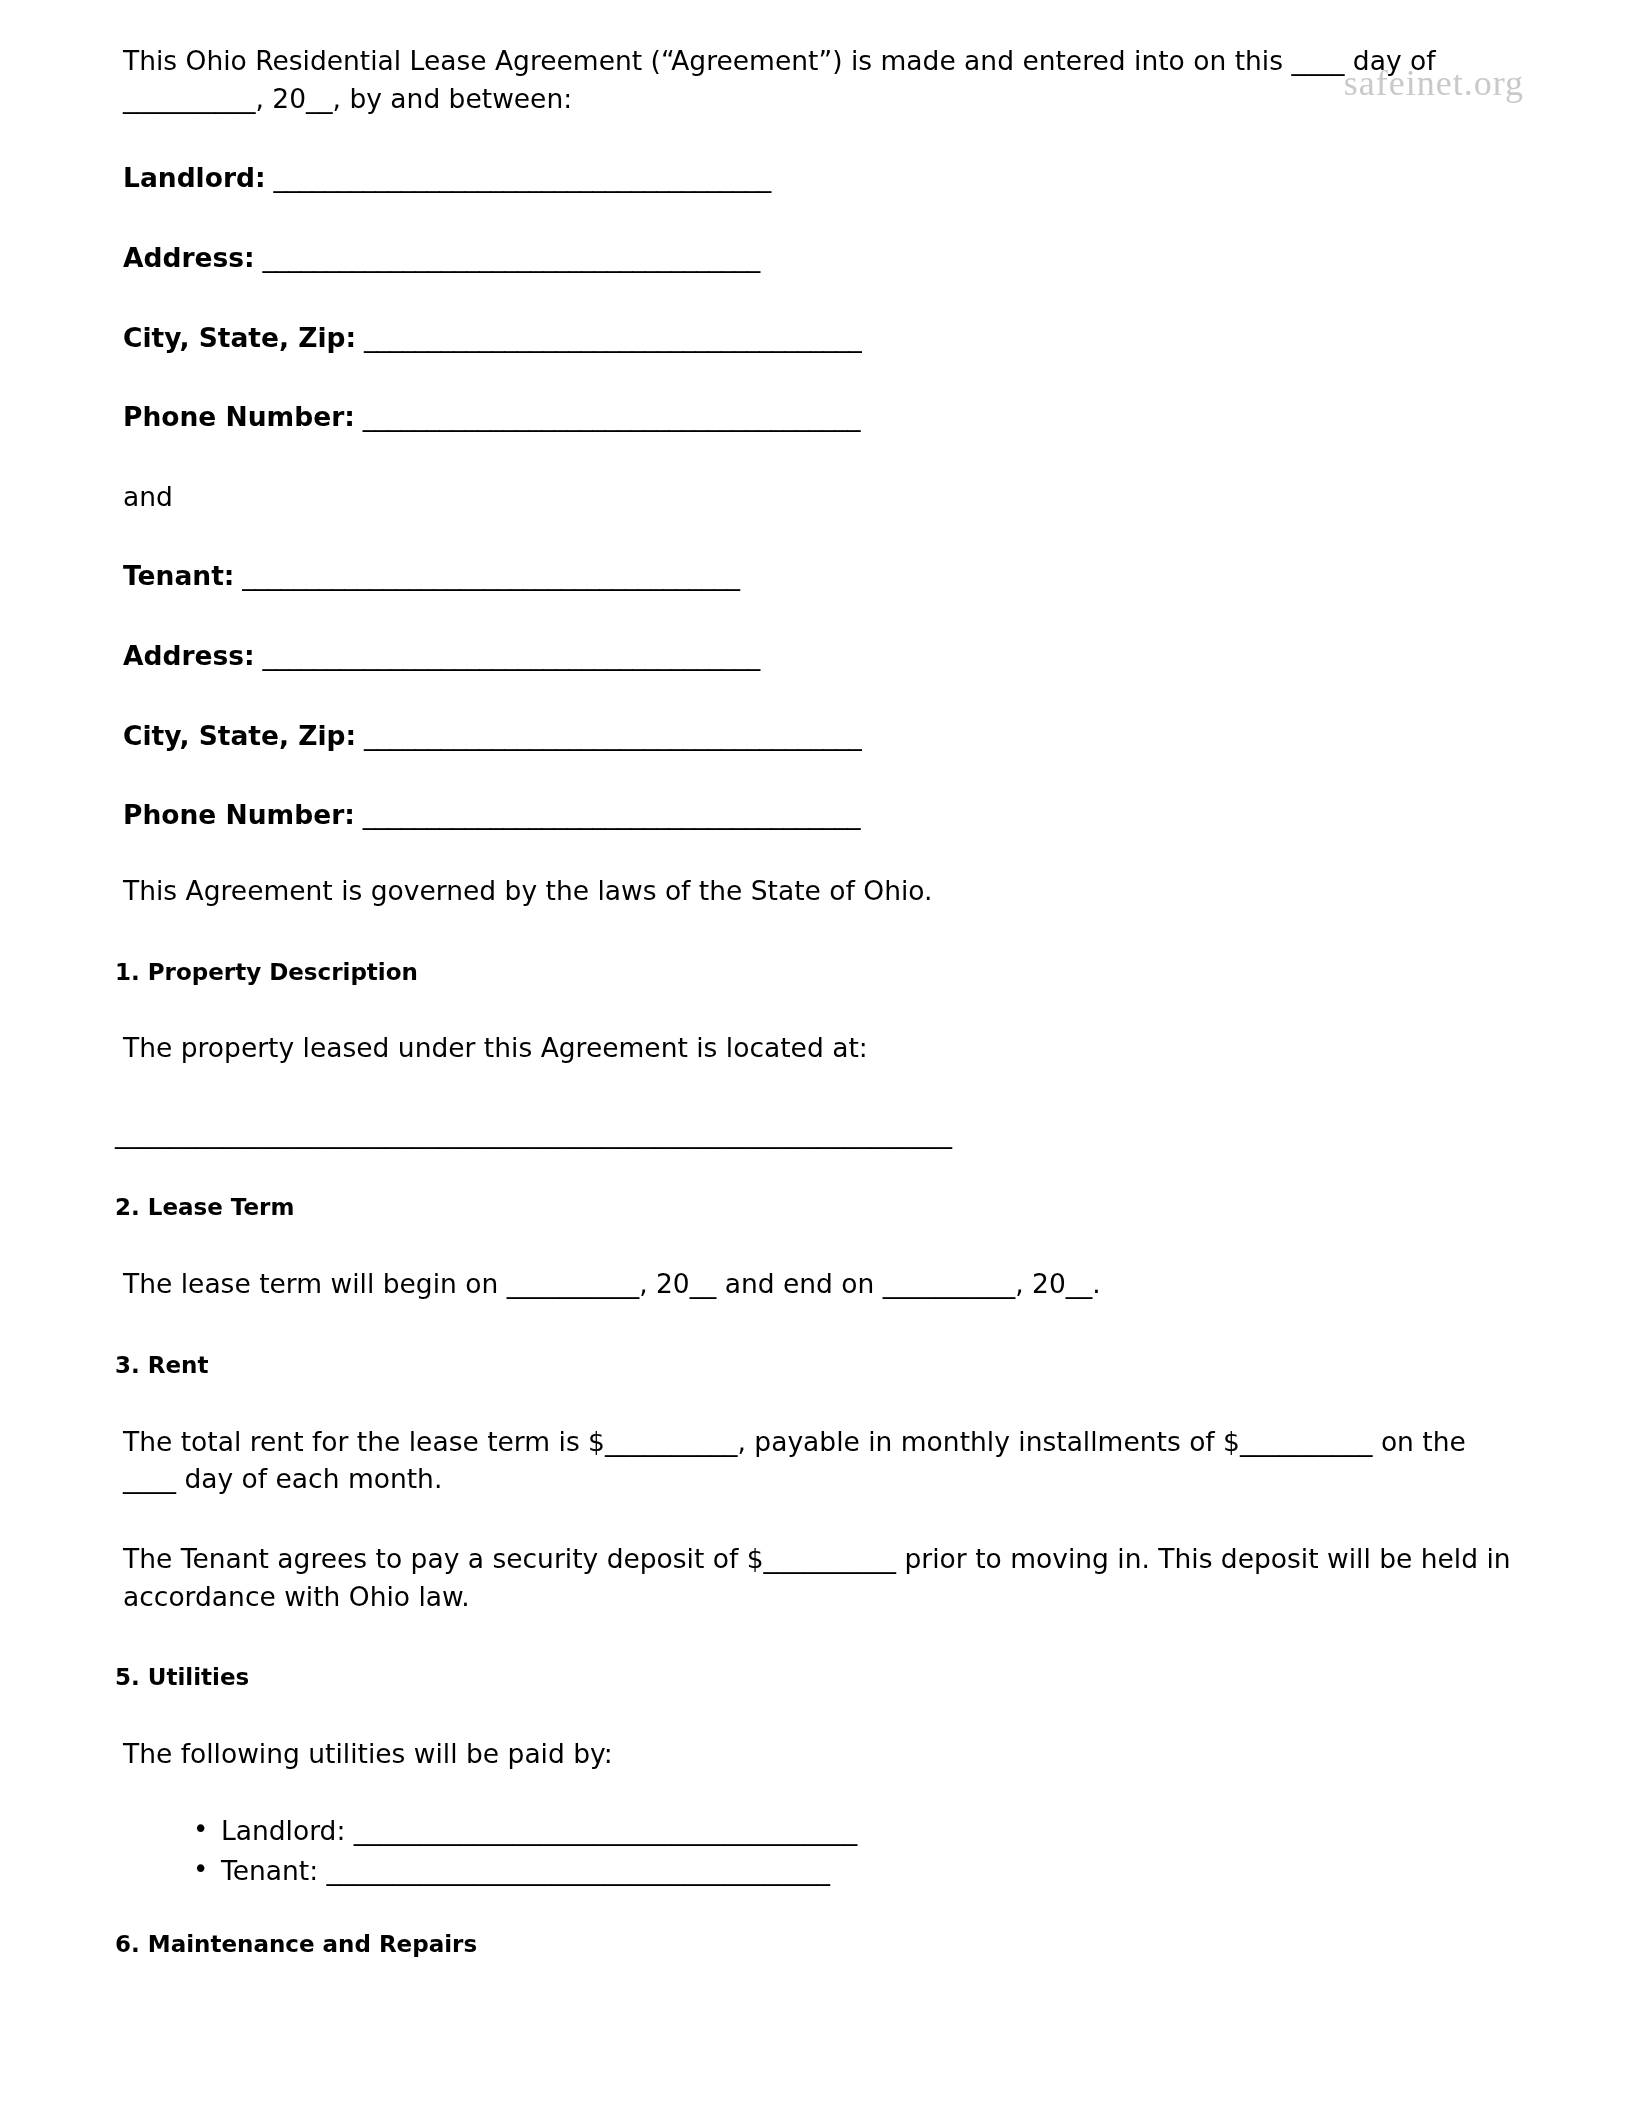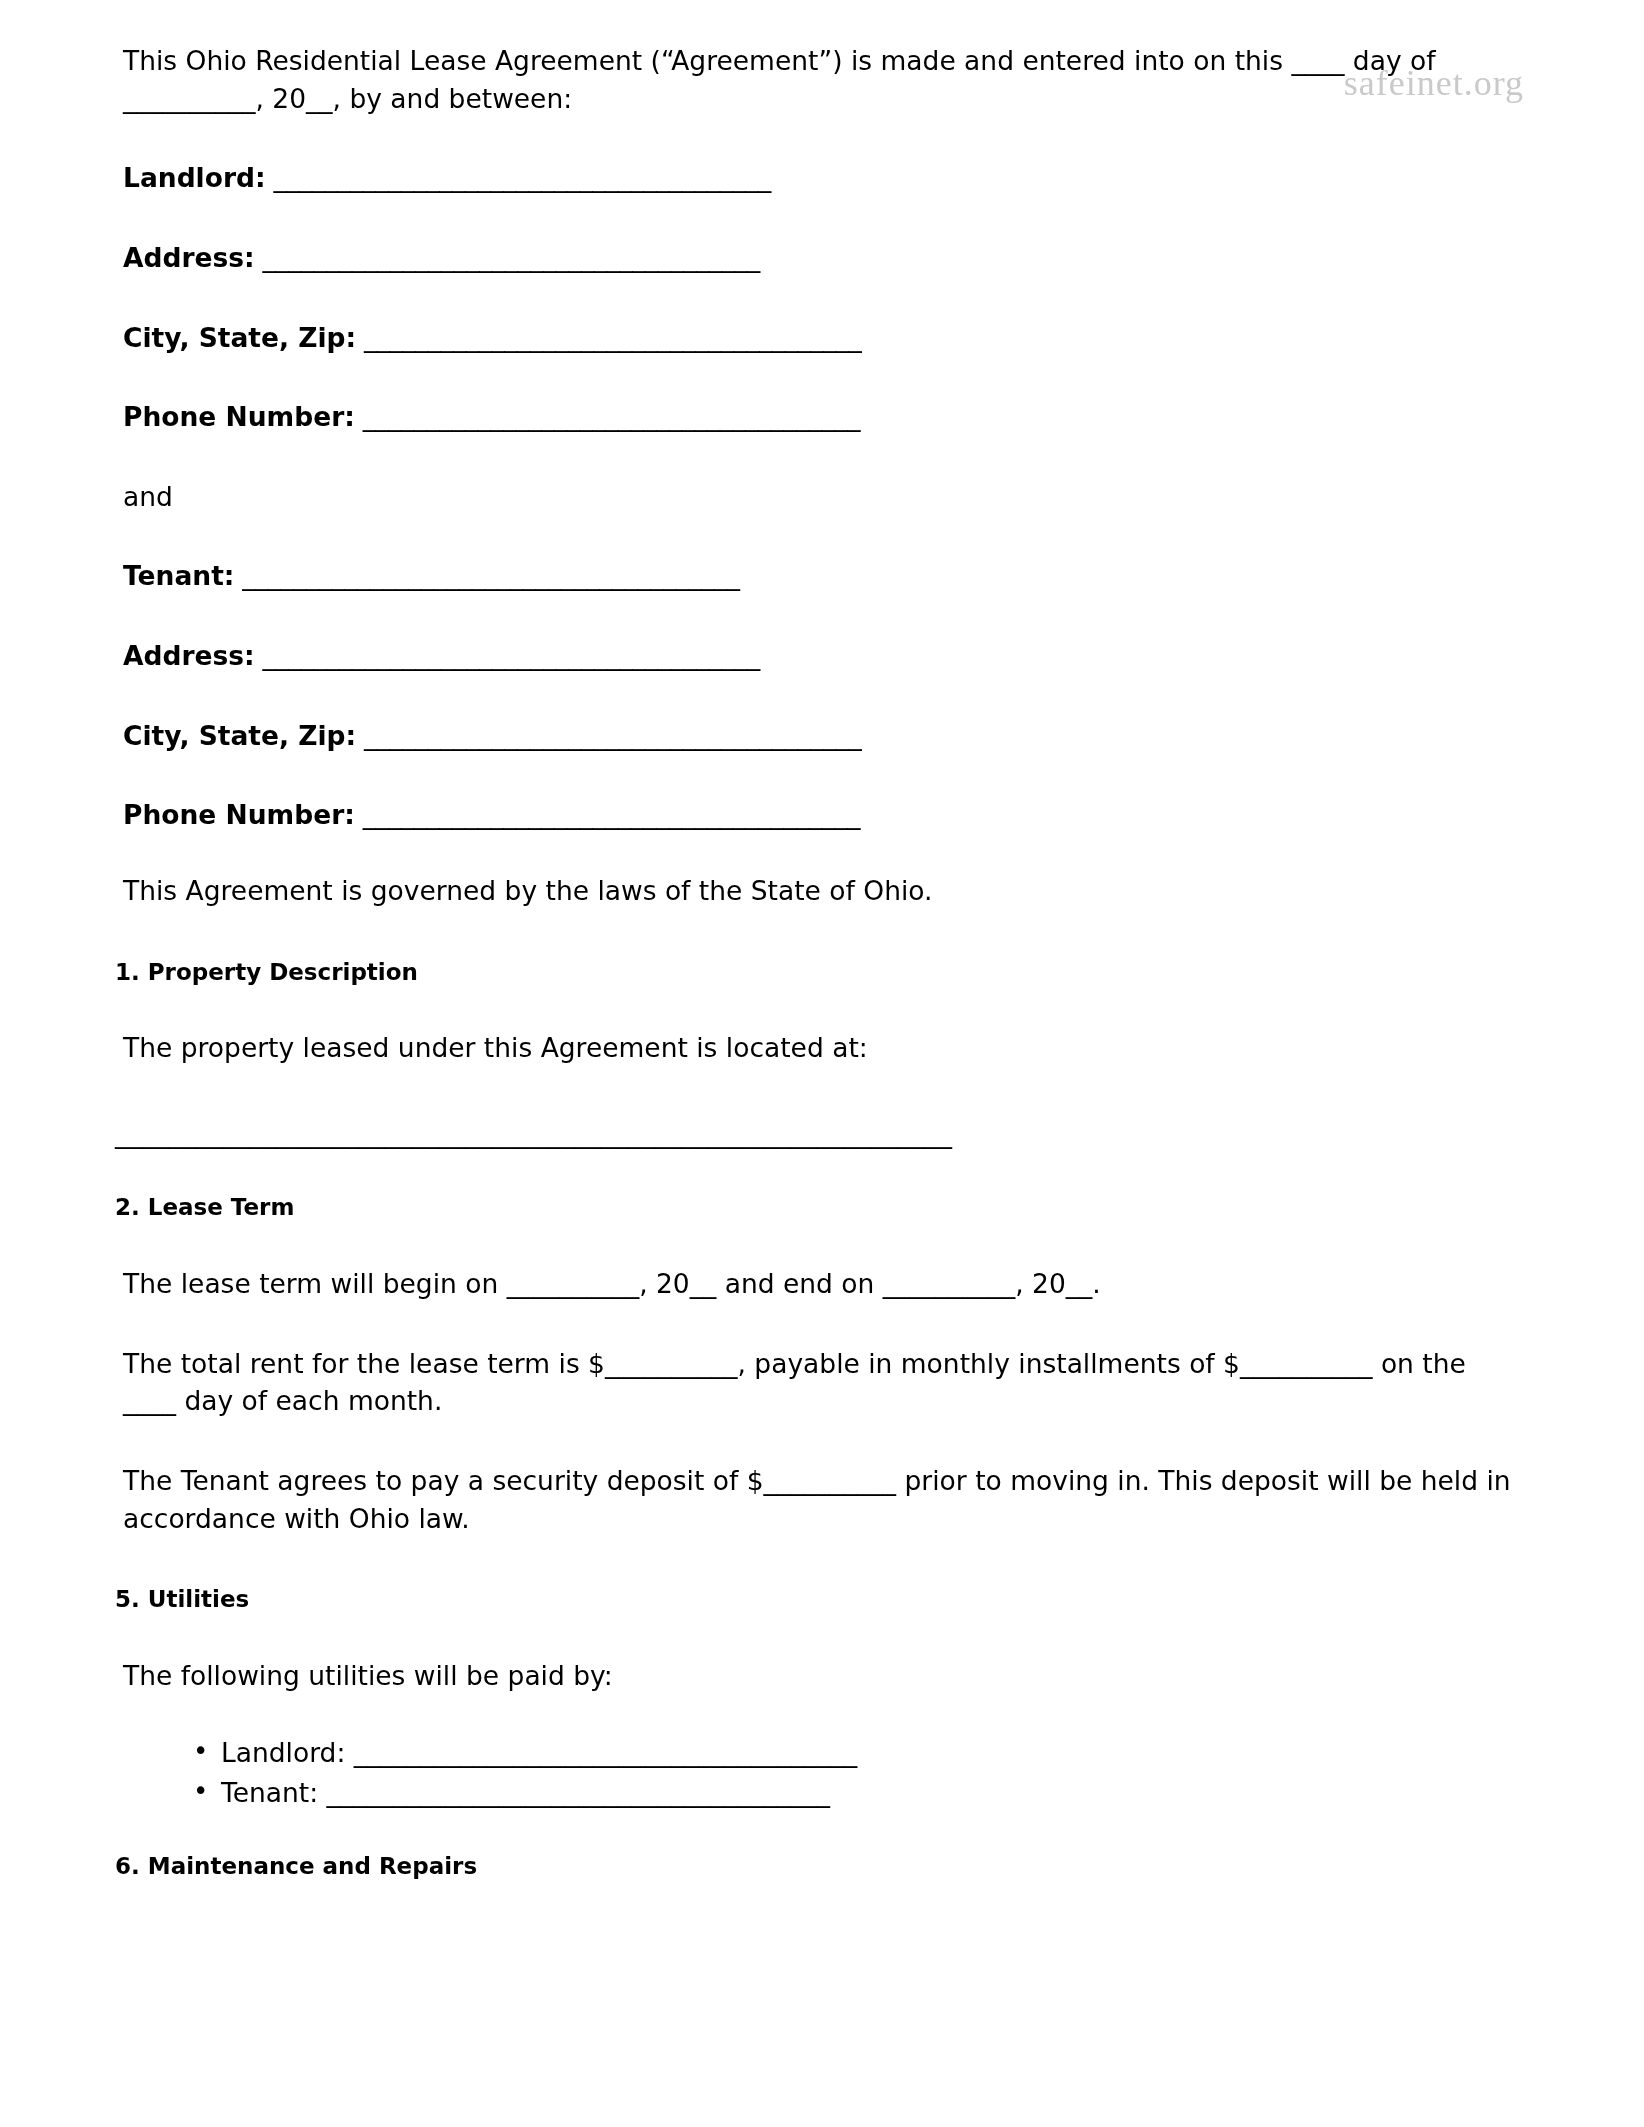--- a/index.html
+++ b/index.html
@@ -133,20 +133,21 @@
 
   <p class="para tight">This Agreement is governed by the laws of the State of Ohio.</p>
 
   <h2 class="sec">1. Property Description</h2>
   <p class="para">The property leased under this Agreement is located at:</p>
   <p class="rule-line">______________________________________________________________</p>
 
   <h2 class="sec">2. Lease Term</h2>
   <p class="para">The lease term will begin on __________, 20__ and end on __________, 20__.</p>
 
+  <h2 class="sec">3. Rent</h2>
   <p class="para">The total rent for the lease term is $__________, payable in monthly installments of $__________ on the ____ day of each month.</p>
 
   <p class="para">The Tenant agrees to pay a security deposit of $__________ prior to moving in. This deposit will be held in accordance with Ohio law.</p>
 
   <h2 class="sec">5. Utilities</h2>
   <p class="para">The following utilities will be paid by:</p>
   <ul class="util-list">
     <li>Landlord: ______________________________________</li>
     <li>Tenant: ______________________________________</li>
   </ul>

